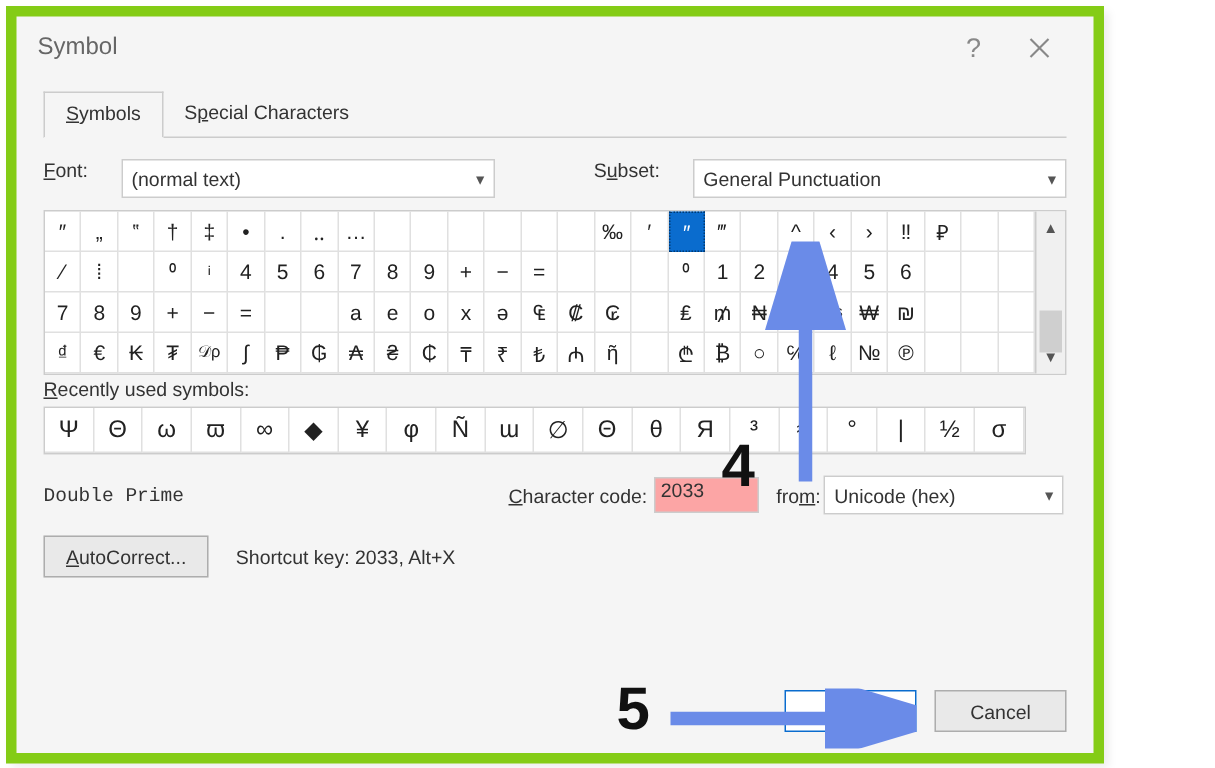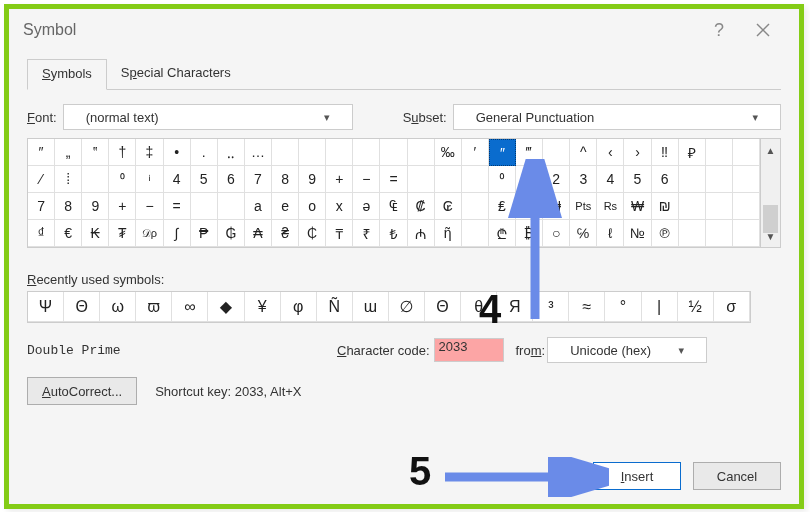--- a/index.html
+++ b/index.html
@@ -18,24 +18,24 @@
   * { box-sizing: border-box; }
   body {
     margin: 0;
     font-family: "Segoe UI", Tahoma, sans-serif;
     font-size: 13px;
     background: #fff;
     color: var(--text-dark);
   }
   .dialog {
     position: relative;
-    width: 800px;
+    width: 732px;
     height: 505px;
     margin: 4px;
-    border: 5px solid #84cc16;
+    border: 7px solid #84cc16;
     background: var(--bg-window);
     box-shadow: 3px 3px 6px rgba(0,0,0,0.08);
   }
   .titlebar {
     height: 42px;
     display: flex;
     align-items: center;
     padding: 0 14px;
     color: var(--text-gray);
     font-size: 16px;
@@ -62,28 +62,28 @@
     position: relative;
     cursor: pointer;
   }
   .tab.active {
     border: 1px solid var(--border-gray);
     border-bottom: 1px solid var(--bg-window);
     margin-bottom: -1px;
     background: var(--bg-window);
   }
   .tab .ul { text-decoration: underline; }
-  .row { display: flex; align-items: center; gap: 6px; }
+  .row { display: flex; gap: 22px; }
   .label-text { white-space: nowrap; }
   .select {
     display: flex; align-items: center; justify-content: space-between;
     height: 26px;
     border: 1px solid var(--border-gray);
     background: #fff;
-    padding: 0 22px;
+    padding: 0 6px;
   }
   .select .chev { color:#555; font-size:11px; }
   .font-select { flex: 1; max-width: 290px; }
   .subset-lbl { margin-left: 44px; }
   .subset-select { flex: 1; }
   .grid-holder {
     margin-top: 8px;
     border: 1px solid var(--border-gray);
     background:#fff;
     display:flex;
@@ -110,21 +110,21 @@
     color: #fff;
     border: 1px dotted #003a73;
   }
   .vscroll {
     width:20px; background:#f0f0f0; border-left:1px solid var(--border-gray);
     display:flex; flex-direction:column; justify-content:space-between;
   }
   .vscroll .arrow { height:22px; display:flex; align-items:center; justify-content:center; color:#555; font-size:10px;}
   .vscroll .track { flex:1; position:relative; }
   .vscroll .thumb { position:absolute; left:2px; right:2px; top:44px; height:28px; background:#cfcfcf; }
-  .section-lbl { margin-top: 24px; }
+  .section-lbl { margin-top: 2px; }
   .recent-row {
     margin-top:4px;
     border:1px solid var(--border-gray);
     background:#fff;
     display:grid;
     grid-template-columns: repeat(20, 1fr);
     width: 96%;
   }
   .recent-row .cell { height:30px; font-size:16px; }
   .info-row { margin-top: 14px; display:flex; align-items:center; }

